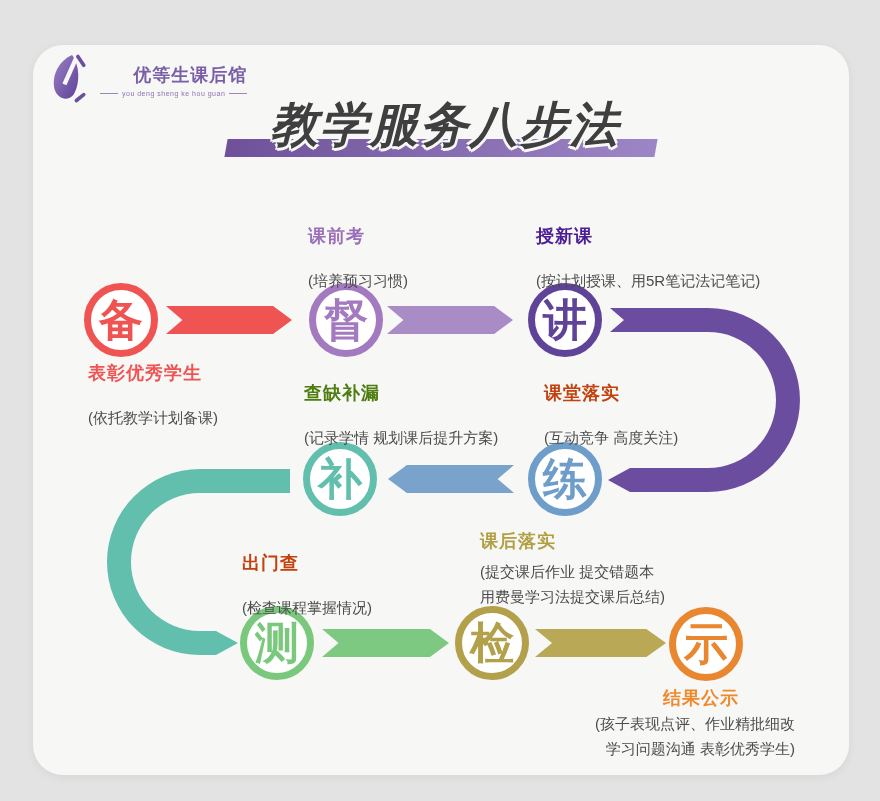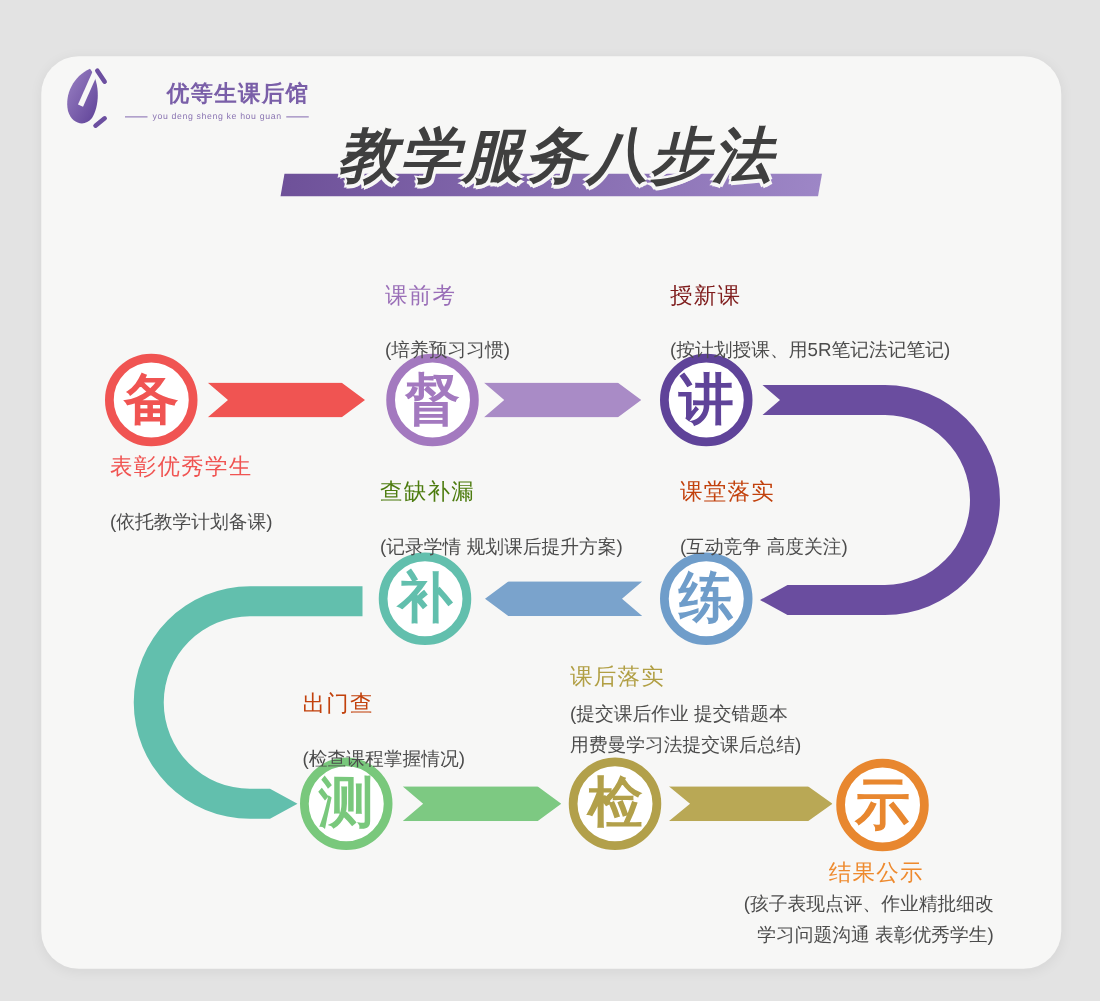--- a/index.html
+++ b/index.html
@@ -51,21 +51,21 @@
   
   .arrow { position:absolute; height:28px; }
   .arrow-r { clip-path:polygon(0 0, 85% 0, 100% 50%, 85% 100%, 0 100%, 13% 50%); }
   .arrow-l { clip-path:polygon(100% 0, 15% 0, 0 50%, 15% 100%, 100% 100%, 87% 50%); }
 
   
   .curves { position:absolute; inset:0; width:880px; height:801px; pointer-events:none; }
 
   
   .lbl { position:absolute; white-space:nowrap; }
-  .lbl-title { font-size:18px; font-weight:normal; letter-spacing:1px; }
+  .lbl-title { font-size:18px; font-weight:bold; letter-spacing:1px; }
   .lbl-desc { font-size:15px; color:#4c4c4c; margin-top:20px; line-height:25px; }
   .lbl-desc.center { text-align:right; }
 </style>
 </head>
 <body>
 
 <div class="page">
   <div class="card"></div>
 
   <div class="logo">
@@ -129,21 +129,21 @@
   <div class="node" style="left:669px;top:607px;color:#e8872f">
       <span class="node-char">示</span>
     </div>
 
   <div class="lbl" style="left:308px;top:224px">
     <div class="lbl-title" style="color:#9a6fb8">课前考</div>
     <div class="lbl-desc">(培养预习习惯)</div>
   </div>
 
   <div class="lbl" style="left:536px;top:224px">
-    <div class="lbl-title" style="color:#7f1d1d">授新课</div>
+    <div class="lbl-title" style="color:#4c1d95">授新课</div>
     <div class="lbl-desc">(按计划授课、用5R笔记法记笔记)</div>
   </div>
 
   <div class="lbl" style="left:88px;top:361px">
     <div class="lbl-title" style="color:#f05452">表彰优秀学生</div>
     <div class="lbl-desc">(依托教学计划备课)</div>
   </div>
 
   <div class="lbl" style="left:304px;top:381px">
     <div class="lbl-title" style="color:#4d7c0f">查缺补漏</div>
@@ -153,21 +153,21 @@
   <div class="lbl" style="left:544px;top:381px">
     <div class="lbl-title" style="color:#c2410c">课堂落实</div>
     <div class="lbl-desc">(互动竞争 高度关注)</div>
   </div>
 
   <div class="lbl" style="left:242px;top:551px">
     <div class="lbl-title" style="color:#c2410c">出门查</div>
     <div class="lbl-desc">(检查课程掌握情况)</div>
   </div>
 
-  <div class="lbl" style="left:456px;top:529px">
+  <div class="lbl" style="left:480px;top:529px">
     <div class="lbl-title" style="color:#b19f44">课后落实</div>
     <div class="lbl-desc" style="margin-top:6px">
       <div>(提交课后作业 提交错题本</div>
       <div>用费曼学习法提交课后总结)</div>
     </div>
   </div>
 
   <div class="lbl" style="left:663px;top:686px">
     <div class="lbl-title" style="color:#ee8a2e">结果公示</div>
   </div>

